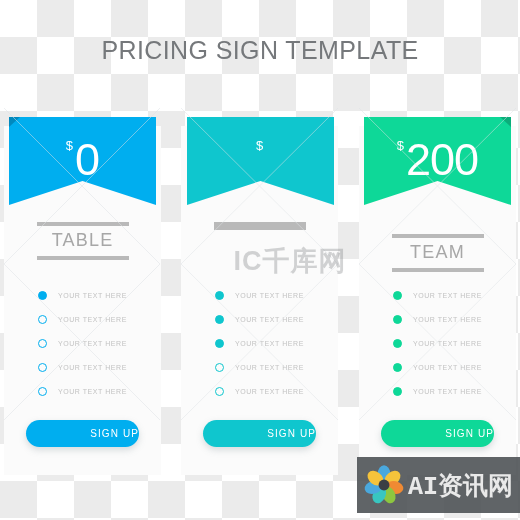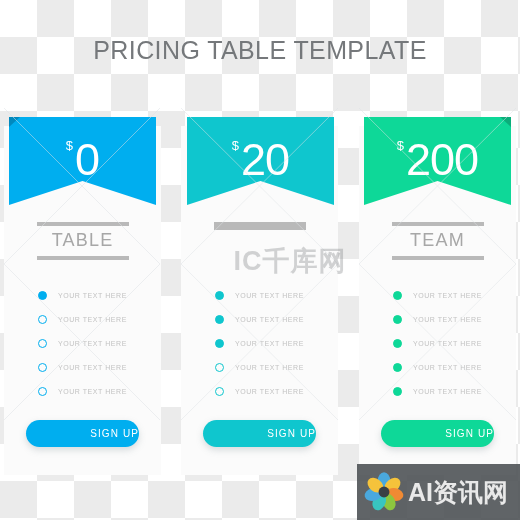--- a/index.html
+++ b/index.html
@@ -107,21 +107,21 @@
   
   .planname-block {
     position: absolute;
     width: 157px;
     top: 222px;
     z-index: 4;
     text-align: center;
   }
   .planname-block.c0 { left: 4px; }
   .planname-block.c1 { left: 181px; }
-  .planname-block.c2 { left: 359px; }
+  .planname-block.c2 { left: 359px; margin-top: 12px; }
 
   .rule {
     width: 92px;
     height: 4px;
     background: #b9b9b9;
     margin: 0 auto;
   }
   .planname {
     font-size: 18px;
     color: #a7a7a7;
@@ -196,27 +196,28 @@
     color: rgba(120,124,128,.33);
     letter-spacing: 1px;
     z-index: 7;
     pointer-events: none;
     white-space: nowrap;
     margin-left: 30px;
   }
   #badge {
     position: absolute;
     right: 0;
-    bottom: 0;
+    bottom: 7px;
     width: 163px;
     height: 56px;
     background: rgba(74,78,82,.88);
     display: flex;
     align-items: center;
     z-index: 8;
+    font-family: Liberation Mono, monospace;
   }
   #badge-logo { width: 42px; height: 42px; margin-left: 6px; flex: 0 0 auto; }
   #badge-text {
     color: #e9e9e9;
     font-size: 25px;
     font-weight: 700;
     letter-spacing: 0px;
     margin-left: 3px;
     white-space: nowrap;
   }
@@ -236,21 +237,21 @@
       <line x1="338" y1="108" x2="181" y2="264"></line>
       <line x1="181" y1="264" x2="338" y2="420"></line>
       <line x1="338" y1="264" x2="181" y2="420"></line>
       <line x1="359" y1="108" x2="516" y2="264"></line>
       <line x1="516" y1="108" x2="359" y2="264"></line>
       <line x1="359" y1="264" x2="516" y2="420"></line>
       <line x1="516" y1="264" x2="359" y2="420"></line>
     </g>
   </svg>
 
-  <div id="title" style="color: rgb(117, 120, 123);">PRICING TABLE TEMPLATE</div>
+  <div id="title" style="color: rgb(117, 120, 123);">PRICING SIGN TEMPLATE</div>
 
   <div class="card c0"></div>
   <div class="card c1"></div>
   <div class="card c2"></div>
 
   <div class="ribbon-wrap c0">
     <svg viewBox="0 0 147 105" preserveAspectRatio="none">
       <path id="rib0" d="M0 4 L147 4 L147 92 L73.5 68 L0 92 Z" fill="#00AEEF"></path>
       <path id="fold0" d="M0 4 L11 4 L0 14 Z" fill="#0089BE"></path>
     </svg>
@@ -290,21 +291,20 @@
   </div>
 
   <button class="signup c0" style="background: rgb(0, 174, 239);">SIGN UP</button>
 
   <div class="ribbon-wrap c1">
     <svg viewBox="0 0 147 105" preserveAspectRatio="none">
       <path id="rib1" d="M0 4 L147 4 L147 92 L73.5 68 L0 92 Z" fill="#0FC6CE"></path>
     </svg>
     <div class="price-block">
       <span class="currency">$</span>
-      <span class="amount">20</span>
     </div>
   </div>
 
   <div class="planname-block c1">
     <div class="rule"></div>
     <div class="rule"></div>
   </div>
 
   <div class="features c1">
     <div class="feature-row">

